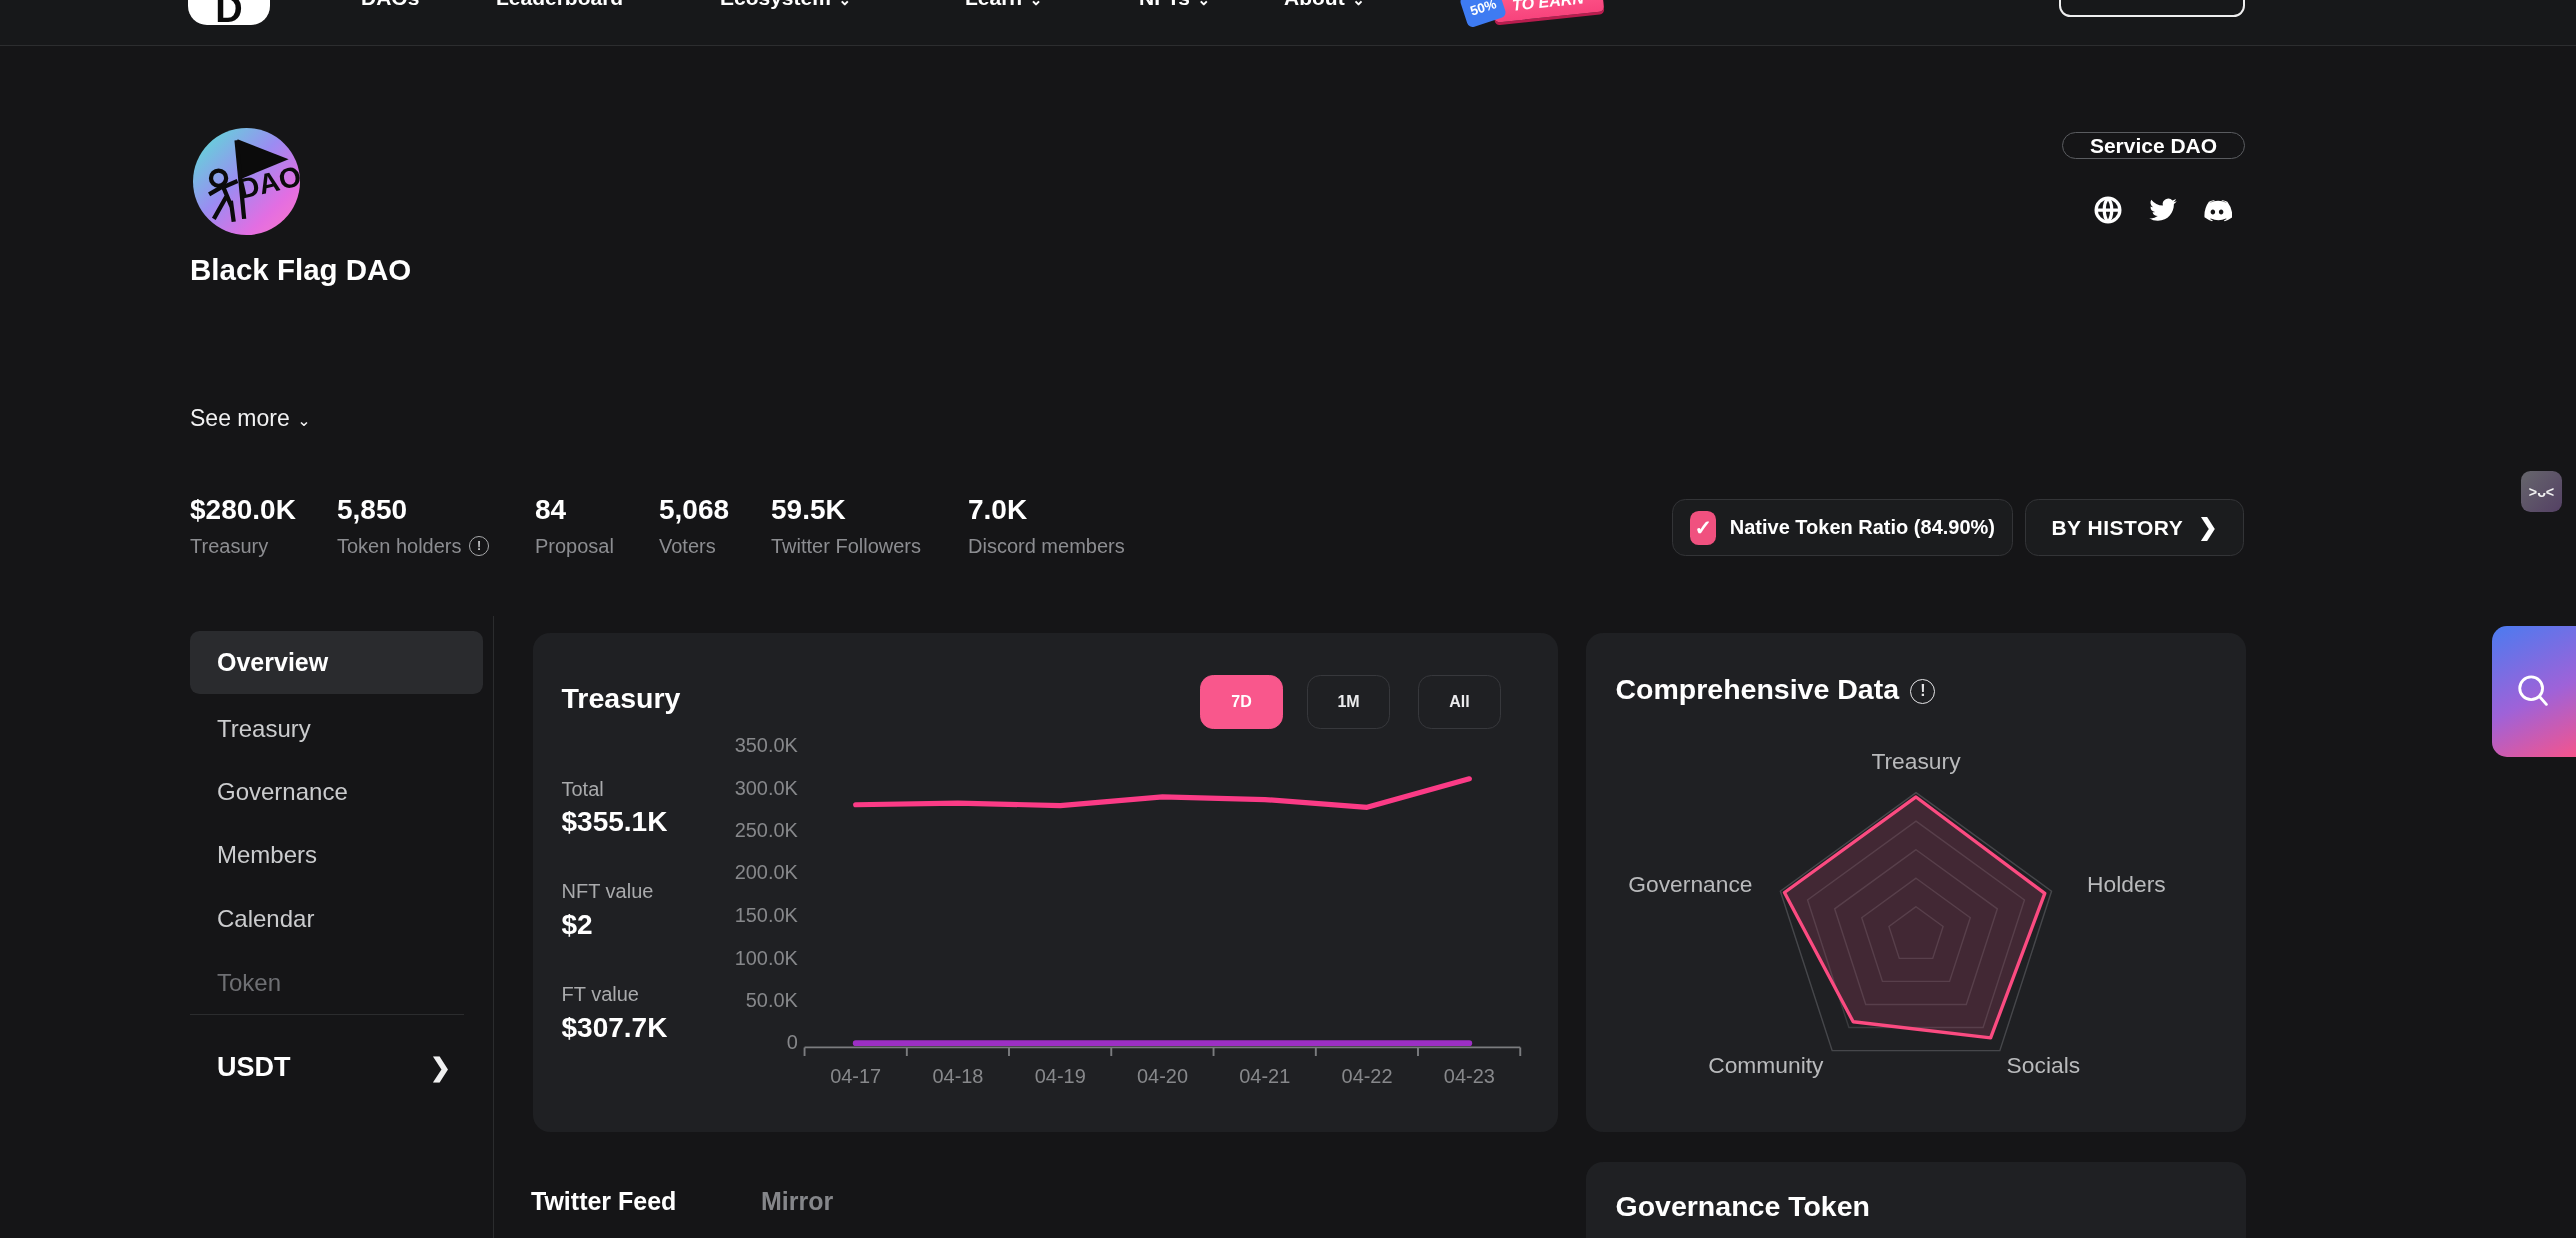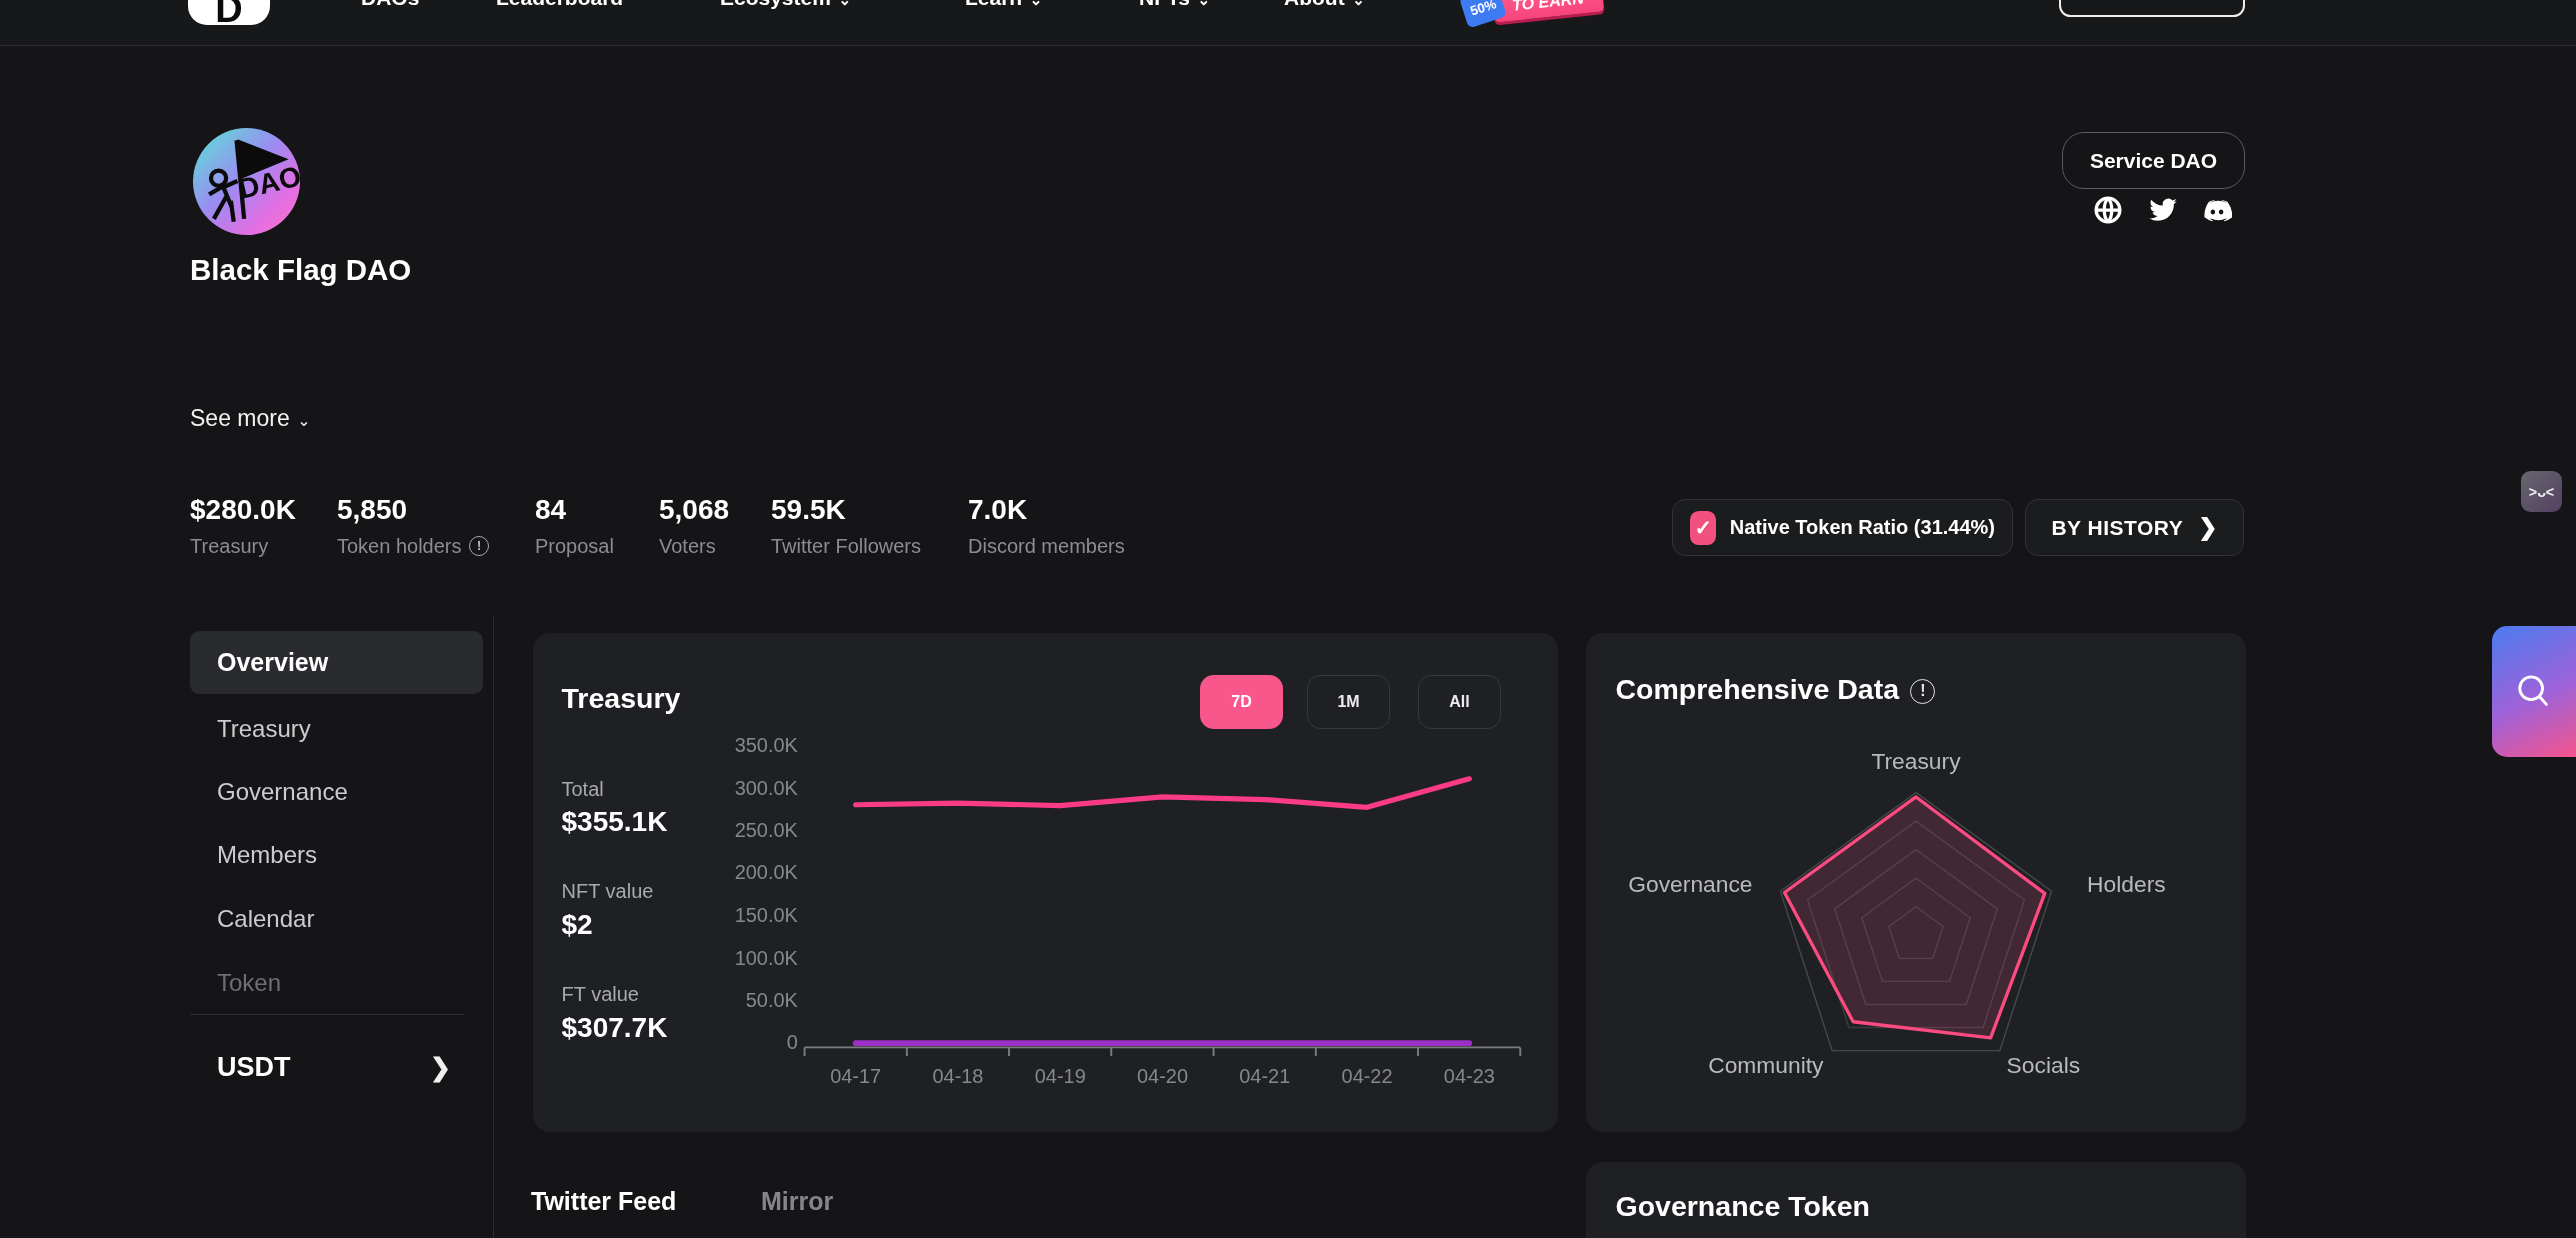--- a/index.html
+++ b/index.html
@@ -19,21 +19,21 @@
   .nav-cta { position:absolute; left:2059px; top:-28.5px; width:186px; height:45px; border:2.4px solid #eeeeef; border-radius:11.4px; background:transparent; }
 
   
   .avatar { position:absolute; left:193px; top:128px; width:107px; height:107px; }
   .dao-title { position:absolute; left:190px; top:253px; color:#ffffff; font-weight:bold; font-size:29.5px; }
   .tags { position:absolute; left:192px; top:305px; display:flex; gap:26px; }
   .tag { height:34px; padding:0 23px; background:#2d2e30; border-radius:17px; color:#e2e2e4; font-size:19px; display:flex; align-items:center; white-space:nowrap; }
   .dao-desc { position:absolute; left:190px; top:367px; color:#c4c5c7; font-size:23px; }
   .see-more { position:absolute; left:190px; top:405px; color:#f2f2f3; font-size:23px; cursor:pointer; }
   .see-more .chev { font-size:16px; margin-left:7.6px; }
-  .dao-type-pill { position:absolute; left:2062px; top:132px; width:183px; height:57px; border:1.4px solid #5a5c60; border-radius:22px; color:#ffffff; font-weight:bold; font-size:21px; display:flex; align-items:center; justify-content:center; background:transparent; }
+  .dao-type-pill { position:absolute; left:2062px; top:132px; width:183px; height:27px; border:1.4px solid #5a5c60; border-radius:22px; color:#ffffff; font-weight:bold; font-size:21px; display:flex; align-items:center; justify-content:center; background:transparent; }
   .social-icon { position:absolute; top:195px; width:30px; height:30px; color:#ffffff; }
 
   
   .stat { position:absolute; top:494px; }
   .stat .val { color:#ffffff; font-weight:bold; font-size:28px; }
   .stat .lbl { margin-top:8.6px; color:#8c8d91; font-size:20px; display:flex; align-items:center; gap:7.6px; white-space:nowrap; }
   .info-circle { display:inline-flex; width:20px; height:20px; border:1.6px solid #a9aaac; border-radius:50%; color:#c9cacc; font-size:12.4px; font-weight:bold; align-items:center; justify-content:center; }
 
   .pill-btn { position:absolute; top:499px; height:57px; background:#1b1c1e; border:1.4px solid #333437; border-radius:13.3px; display:flex; align-items:center; cursor:pointer; }
   .ratio-btn { left:1672px; width:341px; padding:0 17px; gap:13.3px; }
@@ -168,21 +168,21 @@
   </div>
   <div class="stat" style="left:968px">
     <div class="val">7.0K</div>
     <div class="lbl">
         <span>Discord members</span>
       </div>
   </div>
 
   <div class="pill-btn ratio-btn">
     <span class="checkbox">✓</span>
-    <span class="txt">Native Token Ratio (31.44%)</span>
+    <span class="txt">Native Token Ratio (84.90%)</span>
   </div>
   <div class="pill-btn history-btn">
     <span class="txt">BY HISTORY</span>
     <span class="chev-right">❯</span>
   </div>
 
   <div class="v-divider"></div>
   <div class="side-active"></div>
   <div class="side-item active" style="top:662px">Overview</div>
   <div class="side-item" style="top:729px">Treasury</div>

